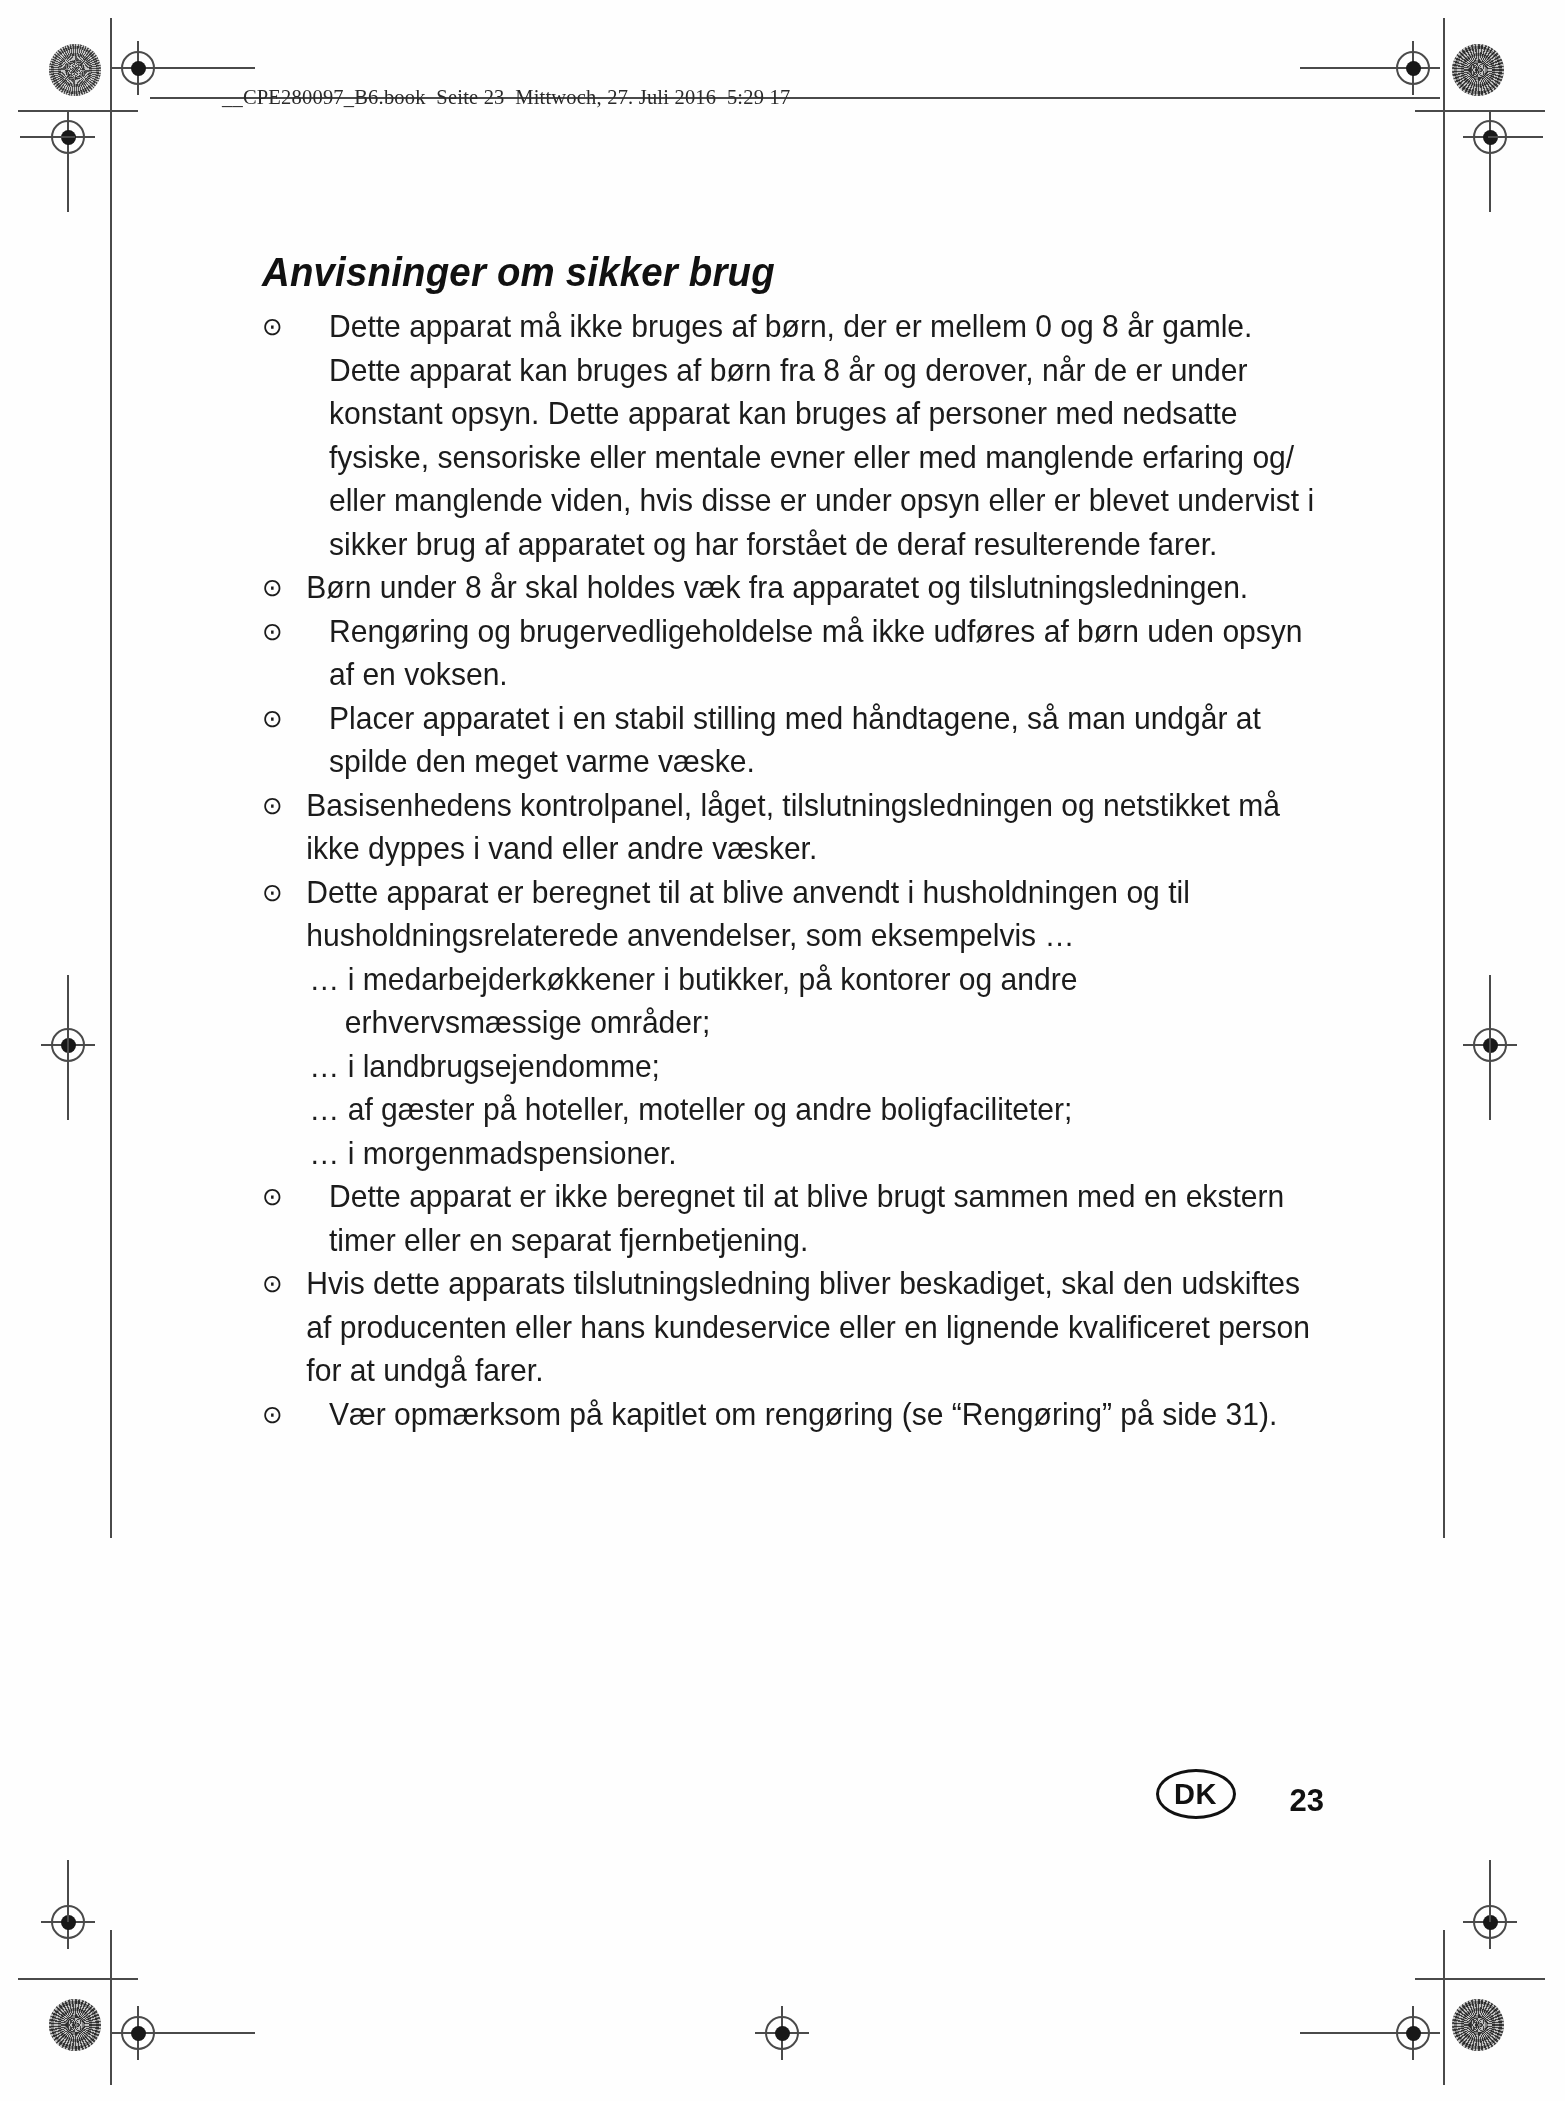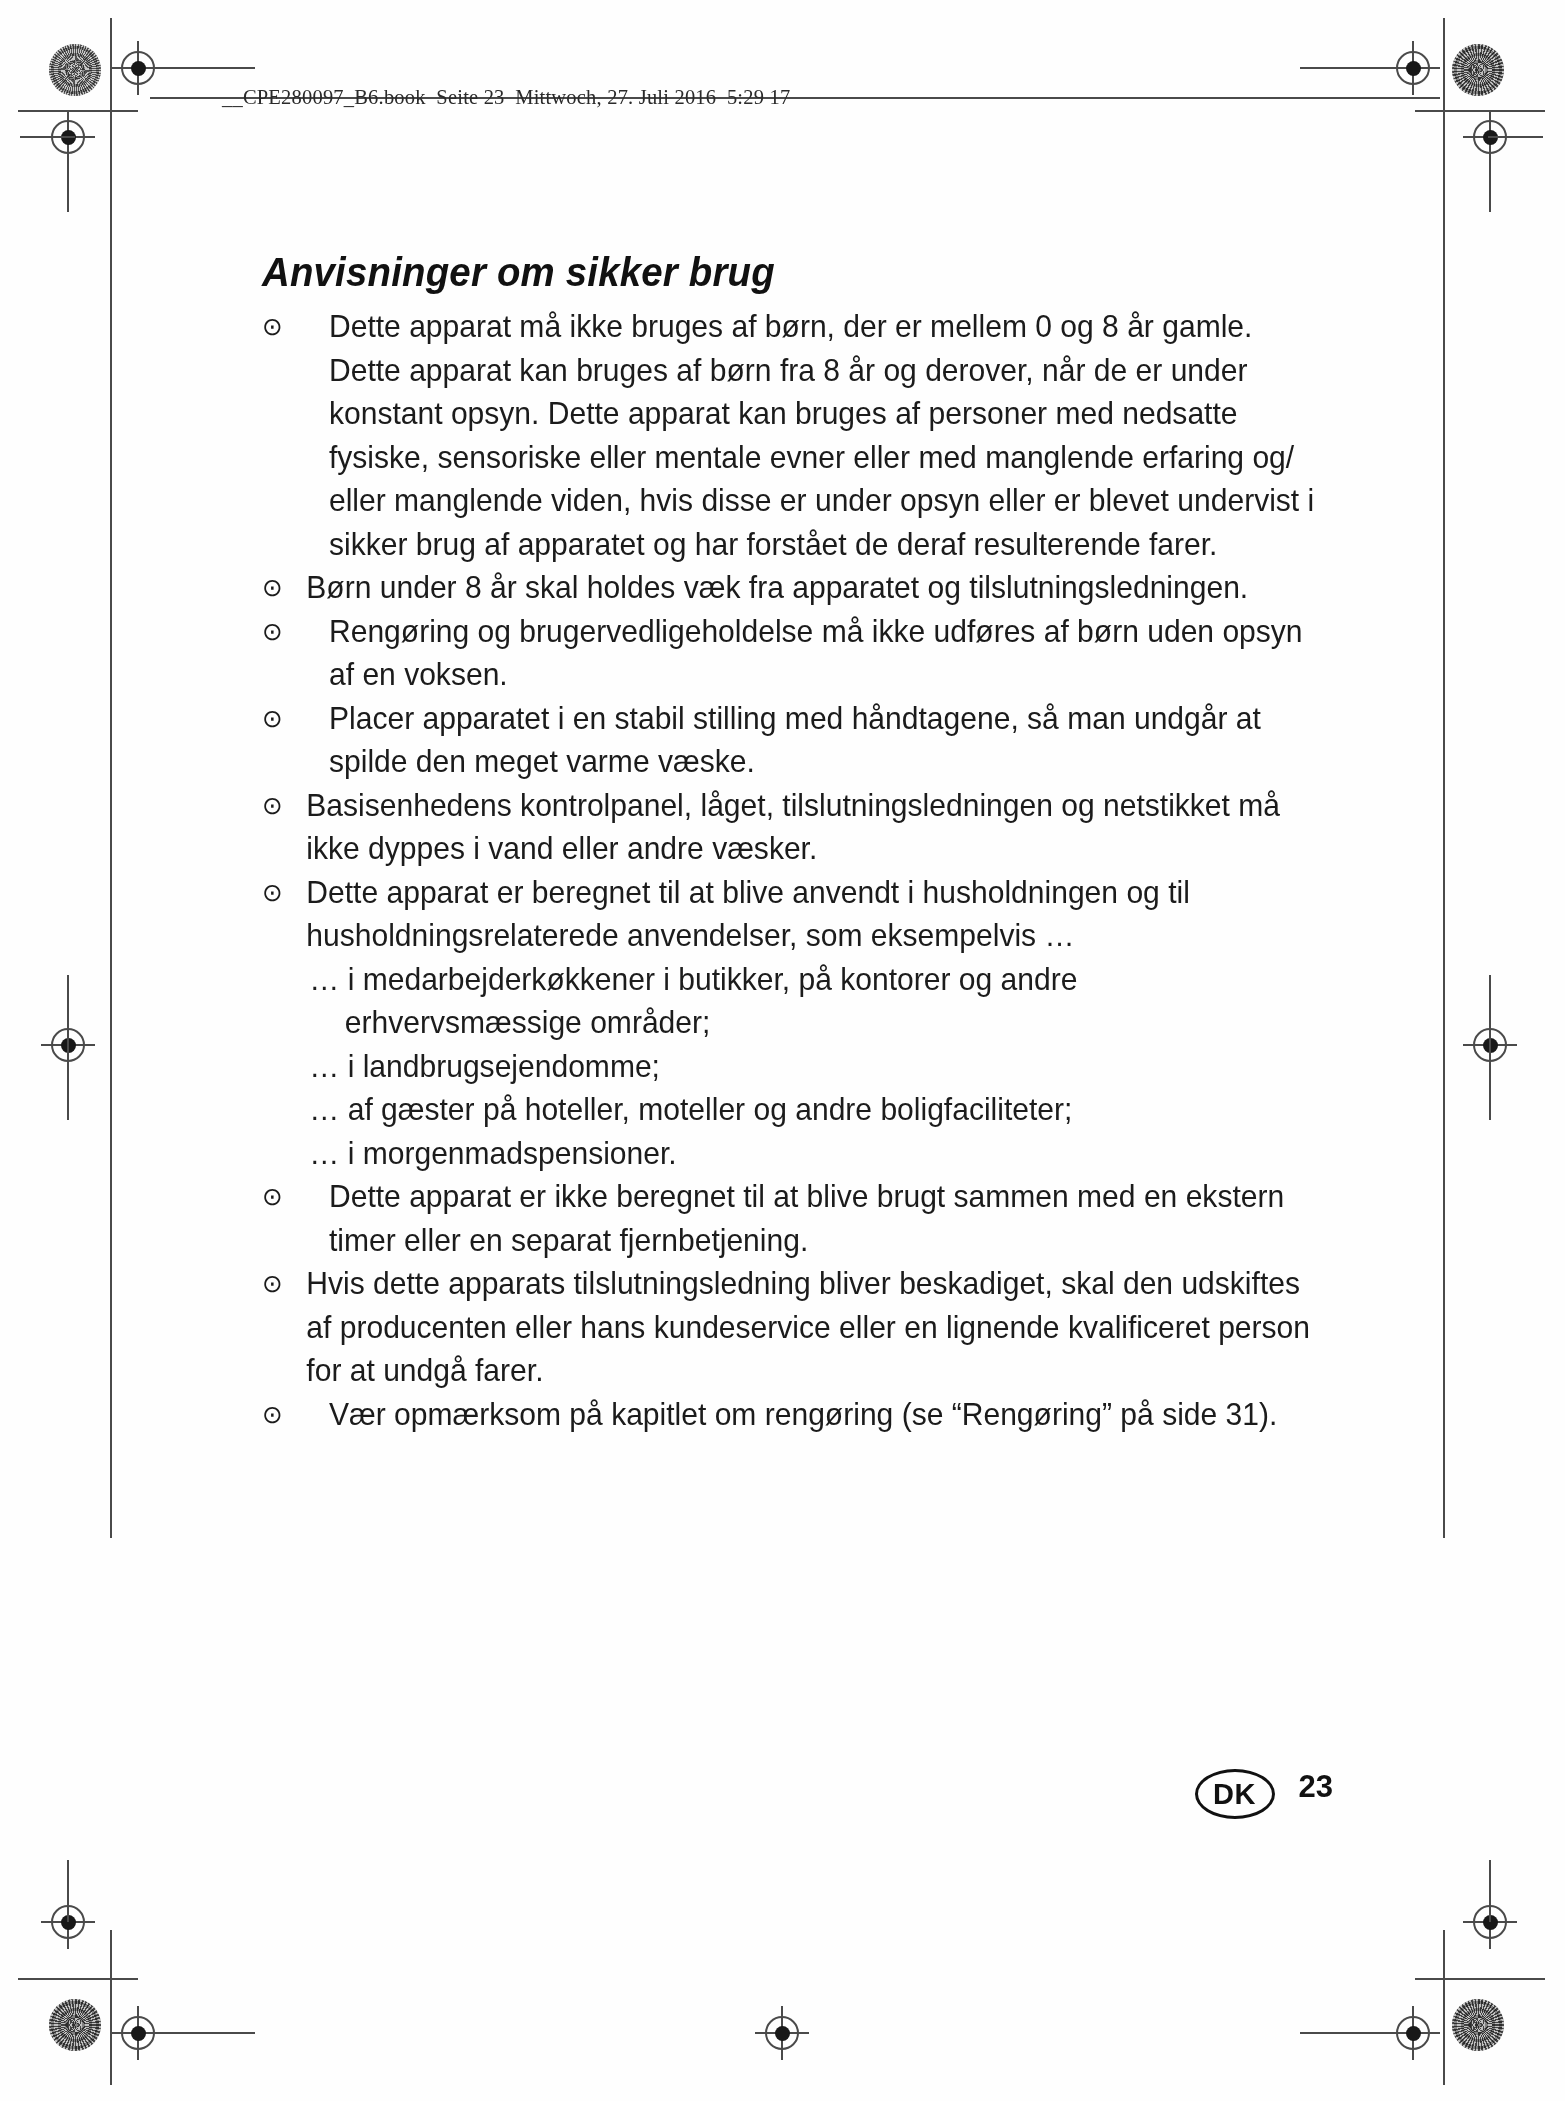--- a/index.html
+++ b/index.html
@@ -173,43 +173,44 @@
   }
   .subitem .wrap {
     display: block;
     padding-left: 36px;
     text-indent: -36px;
   }
 
   
   .footer {
     position: absolute;
-    right: 232px;
+    right: 241px;
     bottom: 282px;
     display: flex;
-    align-items: flex-start;
-    gap: 24px;
+    align-items: flex-end;
+    gap: 30px;
   }
   .dk-badge {
     display: inline-flex;
     align-items: center;
     justify-content: center;
     width: 74px;
     height: 44px;
     border: 3.5px solid #111;
     border-radius: 50%;
     font-size: 29px;
     font-weight: bold;
     letter-spacing: .5px;
     color: #111;
   }
   .pagenum {
     font-size: 31px;
     font-weight: bold;
     color: #111;
+    margin-left: 24px;
   }
 </style>
 </head>
 <body>
 
 <div class="page">
 
   <div class="rule v" style="left:110px; top:18px; height:1520px;"></div>
   <div class="rule v" style="left:1443px; top:18px; height:1520px;"></div>
   <div class="rule h" style="left:18px; top:110px; width:120px;"></div>

